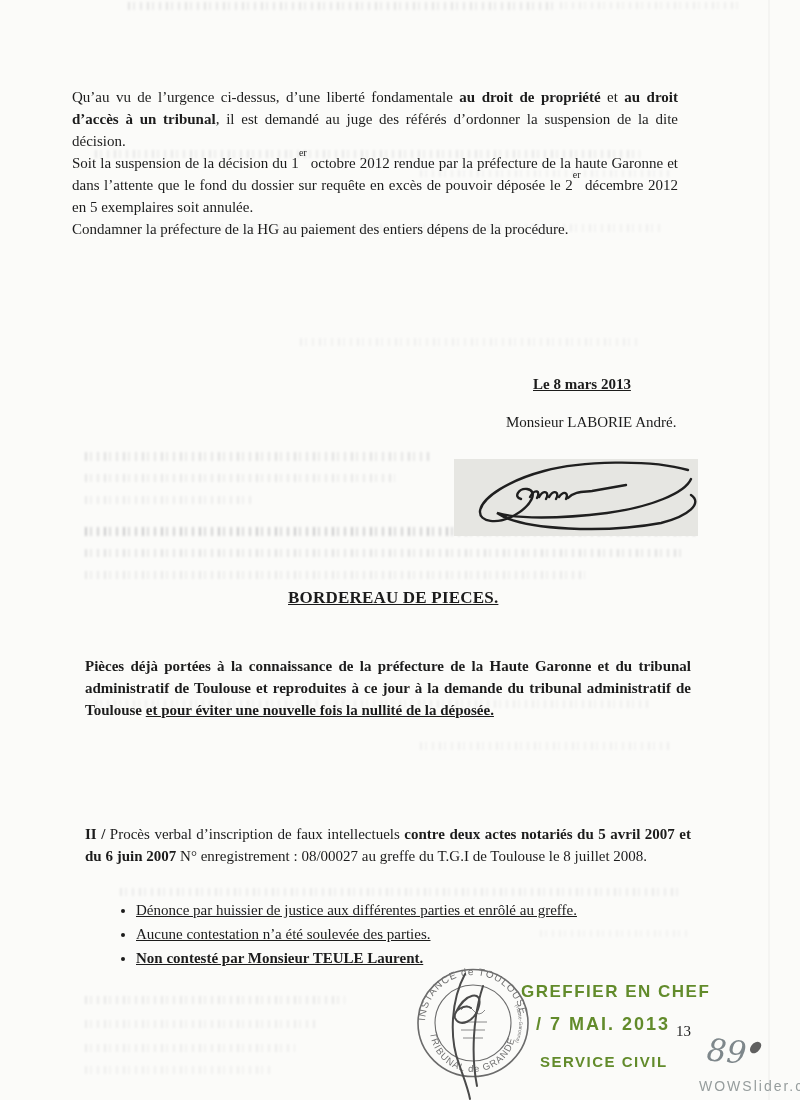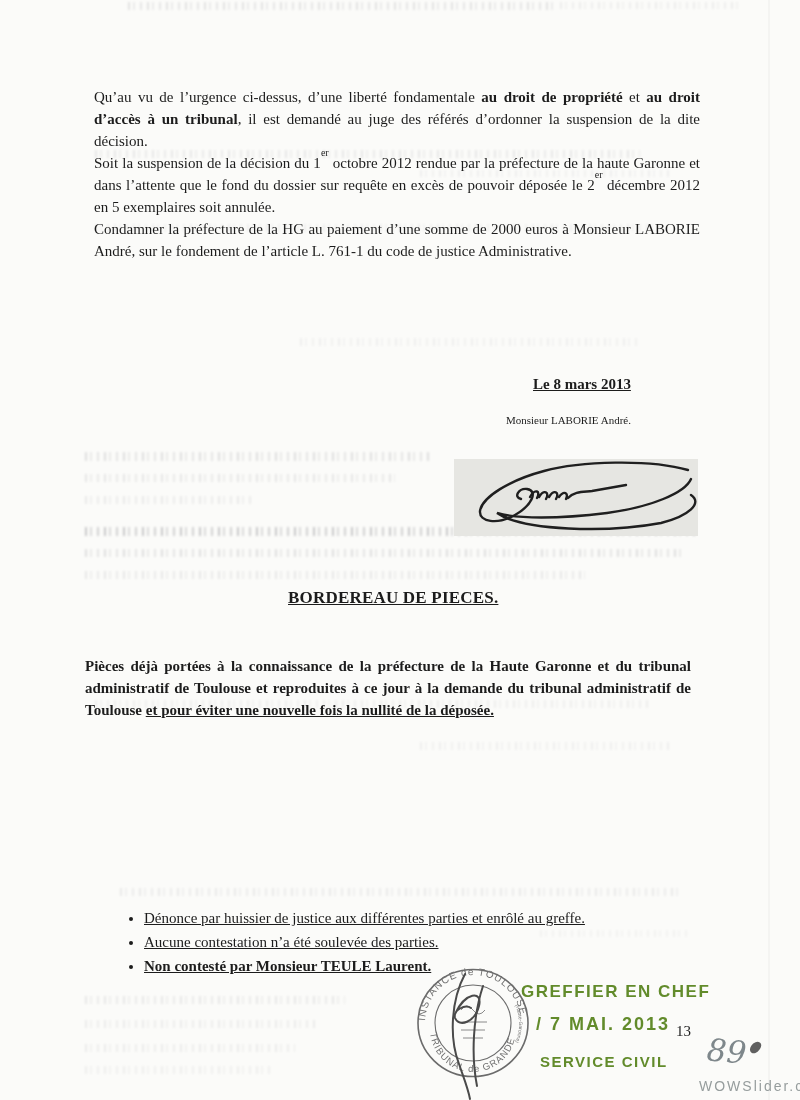--- a/index.html
+++ b/index.html
@@ -2,36 +2,36 @@
 <html lang="fr"><head>
 <meta charset="utf-8">
 <style>
   html,body{margin:0;padding:0;background:#e9e9e9;}
   .page{
     position:relative;width:800px;height:1100px;margin:0 auto;
     background:#fbfbf9;overflow:hidden;
     font-family:"Liberation Serif", serif;color:#1c1c1c;
   }
   
-  .flow{position:absolute;left:94px;width:606px;top:86px;}
+  .flow{position:absolute;left:72px;width:606px;top:86px;}
   p.doc{margin:0;font-size:15px;line-height:22px;text-align:justify;text-align-last:left;}
   .mb12{margin-bottom:12px;} .mb13{margin-bottom:13px;} .mb10{margin-bottom:10px;}
   .b{font-weight:bold;}
   .u{text-decoration:underline;}
   .bu{font-weight:bold;text-decoration:underline;}
   sup.er{font-size:10px;position:relative;top:-6px;line-height:0;}
   .closing{font-weight:bold;font-size:15px;letter-spacing:.3px;}
   .abs{position:absolute;}
   .date-line{left:533px;top:376px;font-size:15px;font-weight:bold;text-decoration:underline;}
-  .signatory{left:506px;top:414px;font-size:11px;text-align:center;}
+  .signatory{left:506px;top:414px;font-size:15px;text-align:center;}
   .section-title{left:288px;top:588px;width:224px;font-size:17px;font-weight:bold;text-decoration:underline;letter-spacing:.2px;}
   .intro{left:85px;top:655px;width:606px;font-weight:bold;}
   .item1{left:85px;top:765px;width:606px;}
   .item2{left:85px;top:823px;width:606px;}
-  ul.bullets{position:absolute;left:110px;top:898px;width:580px;margin:8px;padding:0 0 0 26px;}
+  ul.bullets{position:absolute;left:110px;top:898px;width:580px;margin:0;padding:0 0 0 26px;}
   ul.bullets li{font-size:15px;line-height:24px;margin:0;}
   
   .sig-backdrop{left:454px;top:459px;width:244px;height:77px;background:#e6e6e2;}
   .sig-svg{left:438px;top:448px;}
   
   .stamp{font-family:"Liberation Sans", sans-serif;font-weight:bold;color:#4d7c0f;opacity:.88;white-space:nowrap;}
   .stamp-l1{left:521px;top:982px;font-size:17px;letter-spacing:1.5px;}
   .stamp-l2{left:536px;top:1014px;font-size:18px;letter-spacing:2px;text-align:center;}
   .stamp-l3{left:540px;top:1053px;font-size:15px;letter-spacing:1.5px;}
   .seal{left:413px;top:966px;}
@@ -70,42 +70,43 @@
   <div class="smudge" style="left:85px;top:1020px;width:230px;height:8px;opacity:.16"></div>
   <div class="smudge" style="left:85px;top:1044px;width:210px;height:8px;opacity:.16"></div>
   <div class="smudge" style="left:85px;top:1066px;width:190px;height:8px;opacity:.14"></div>
   <div class="streak"></div>
 
   <div class="flow">
     <p class="doc mb12"><span>Qu’au vu de l’urgence ci-dessus, d’une liberté fondamentale </span><span class="b">au droit de propriété</span><span> et </span><span class="b">au droit d’accès à un tribunal</span><span>, il est demandé au juge des référés d’ordonner la suspension de la dite décision.</span></p>
 
     <p class="doc mb13"><span>Soit la suspension de la décision du 1</span><sup class="er">er</sup><span> octobre 2012 rendue par la préfecture de la haute Garonne et dans l’attente que le fond du dossier sur requête en excès de pouvoir déposée le 2</span><sup class="er">er</sup><span> décembre 2012 en 5 exemplaires soit annulée.</span></p>
 
+    <p class="doc mb13">Condamner la préfecture de la HG au paiement des entiers dépens de la procédure.</p>
 
-    <p class="doc mb10">Condamner la préfecture de la HG au paiement d’une somme de 2000 euros à Monsieur LABORIE André, sur le fondement de l’article L. 761-1 du code de justice Administrative.</p>
 
   </div>
 
   <div class="abs date-line">Le 8 mars 2013</div>
   <div class="abs signatory">Monsieur LABORIE André.</div>
 
   <div class="abs sig-backdrop"></div>
   <svg class="abs sig-svg" width="272" height="92" viewBox="0 0 272 92">
     <g fill="none" stroke="#1f1f1f" stroke-width="2.4" stroke-linecap="round">
       <path d="M 250,22 C 212,11 142,13 106,23 C 72,32 44,49 42,63 C 41,74 59,77 77,67 C 93,58 101,43 89,41 C 81,40 75,49 83,51"></path>
       <path d="M 92,49 c 5,-9 11,-6 7,1 m 2,-1 c 5,-8 11,-5 7,2 m 3,-2 c 5,-8 11,-5 7,2 m 3,-2 c 5,-7 10,-4 7,2 m 2,-1 c 6,-7 16,-6 24,-7 l 34,-6"></path>
       <path d="M 253,31 C 247,45 213,59 169,65 C 121,71 79,71 59,65 C 85,83 169,85 223,75 C 251,68 265,55 253,47"></path>
     </g>
   </svg>
 
   <div class="abs section-title">BORDEREAU DE PIECES.</div>
 
   <p class="doc abs intro"><span class="b">Pièces déjà portées à la connaissance de la préfecture de la Haute Garonne et du tribunal administratif de Toulouse et reproduites à ce jour à la demande du tribunal administratif de Toulouse </span><span class="bu">et pour éviter une nouvelle fois la nullité de la déposée.</span></p>
 
 
+  <p class="doc abs item2"><span class="b">II /</span><span> Procès verbal d’inscription de faux intellectuels </span><span class="b">contre deux actes notariés du 5 avril 2007 et du 6 juin 2007</span><span> N° enregistrement : 08/00027 au greffe du T.G.I de Toulouse le 8 juillet 2008.</span></p>
 
   <ul class="bullets">
     <li><span class="u">Dénonce par huissier de justice aux différentes parties et enrôlé au greffe.</span></li>
     <li><span class="u">Aucune contestation n’a été soulevée des parties.</span></li>
     <li><span class="bu">Non contesté par Monsieur TEULE Laurent.</span></li>
   </ul>
 
   <svg class="abs seal" width="122" height="134" viewBox="0 0 122 134">
     <defs>
       <path id="arcTop" d="M 12,57 A 48,48 0 0 1 108,57"></path>

